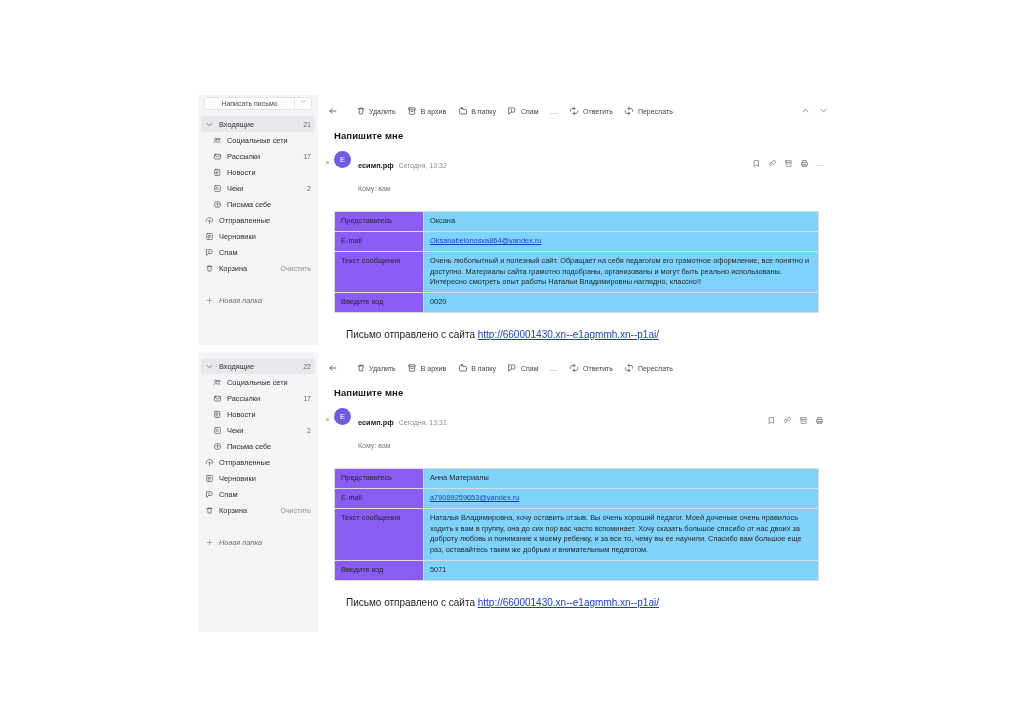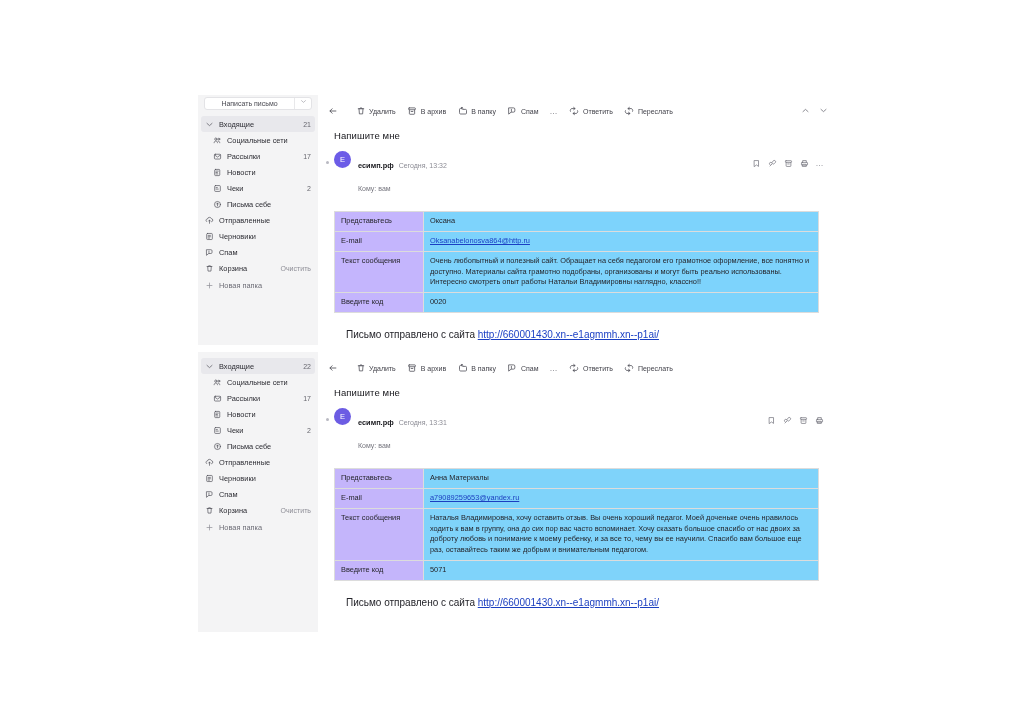--- a/index.html
+++ b/index.html
@@ -87,21 +87,21 @@
     display: inline-flex;
     align-items: center;
     justify-content: center;
     color: #54545c;
     margin-right: 4px;
   }
   .nav-ico svg { display: block; }
   .nav-label { flex: 1; overflow: hidden; text-overflow: ellipsis; }
   .nav-count { font-size: 7px; color: #67676f; margin-left: 4px; }
   .nav-action { font-size: 7px; color: #8e8e97; margin-left: 4px; }
-  .nav-item.newfolder { color: #6d6d76; margin-top: 1px; }
+  .nav-item.newfolder { color: #6d6d76; margin-top: 16px; font-style: italic; }
   .nav-item.newfolder .nav-ico { color: #8e8e97; }
 
   
   .reader {
     flex: 1;
     background: #ffffff;
     padding: 8px 10px 4px 10px;
     box-sizing: border-box;
     position: relative;
   }
@@ -128,21 +128,21 @@
     margin-right: 3px;
     color: #4e4e57;
   }
   .tb-back { margin-right: 16px; width: 11px; }
   .tb-dots { letter-spacing: 0.5px; color: #5a5a63; margin-right: 11px; font-size: 8px; }
   .tb-spacer { flex: 1; }
   .tb-nav { display: inline-flex; gap: 9px; color: #5d5d66; }
 
   .subject {
     font-size: 9.5px;
-    font-weight: normal;
+    font-weight: bold;
     color: #17171c;
     margin: 11px 0 0 6px;
     letter-spacing: 0.1px;
   }
 
   .msg-head {
     display: flex;
     align-items: flex-start;
     margin: 10px 0 0 0;
     position: relative;
@@ -196,21 +196,21 @@
   }
   .form-table td {
     border: 1px solid #dcdcdc;
     padding: 4px 6px;
     vertical-align: top;
     line-height: 1.45;
     color: #24242a;
   }
   .form-table td.key {
     width: 76px;
-    background: #c4b5fd;
+    background: #8b5cf6;
   }
   .form-table td.val {
     background: #7dd3fc;
   }
   .form-table a {
     color: #1a3fc4;
     text-decoration: underline;
   }
 
   .footer-note {
@@ -447,21 +447,21 @@
         </span>
       </div>
       <table class="form-table">
         <tbody>
           <tr>
             <td class="key">Представьтесь</td>
             <td class="val">Оксана</td>
           </tr>
           <tr>
             <td class="key">E-mail</td>
-            <td class="val"><a href="#">Oksanabelonosva864@http.ru</a></td>
+            <td class="val"><a href="#">Oksanabelonosva864@yandex.ru</a></td>
           </tr>
           <tr>
             <td class="key">Текст сообщения</td>
             <td class="val">Очень любопытный и полезный сайт. Обращает на себя педагогом его грамотное оформление, все понятно и доступно. Материалы сайта грамотно подобраны, организованы и могут быть реально использованы. Интересно смотреть опыт работы Натальи Владимировны наглядно, классно!!</td>
           </tr>
           <tr>
             <td class="key">Введите код</td>
             <td class="val">0020</td>
           </tr>
         </tbody>

